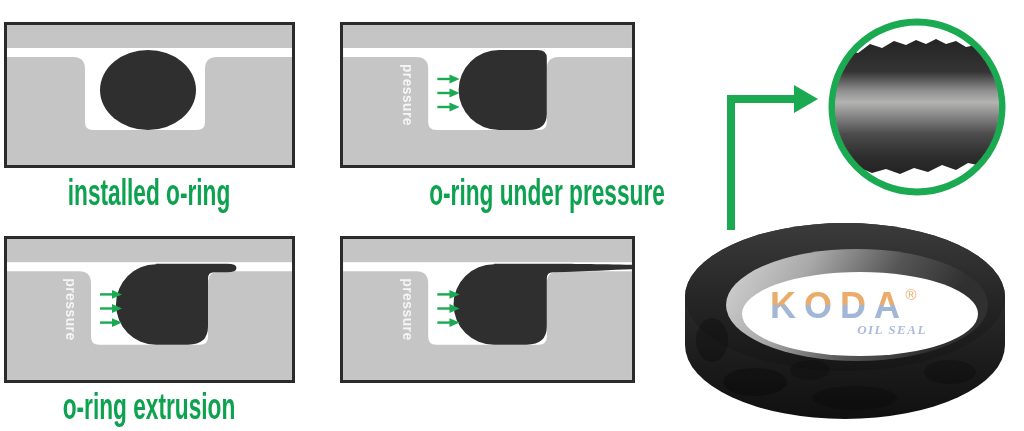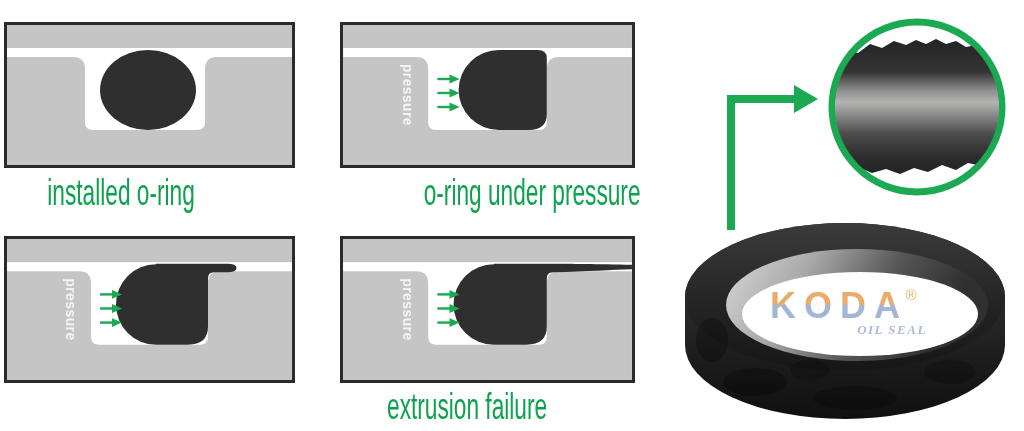--- a/index.html
+++ b/index.html
@@ -2,22 +2,22 @@
 <html><head>
 <meta charset="utf-8">
 <style>
   html,body{margin:0;padding:0;background:#ffffff;}
   #stage{
     position:relative;width:1024px;height:431px;background:#ffffff;overflow:hidden;
     font-family:"Liberation Sans",sans-serif;
   }
   .panel{position:absolute;display:block;}
   .caption{
-    position:absolute;color:#0da24f;
-    font-weight:normal;font-size:36px;line-height:36px;white-space:nowrap;
+    position:absolute;text-align:center;color:#0da24f;
+    font-weight:bold;font-size:36px;line-height:36px;white-space:nowrap;
   }
   .caption .inner{display:inline-block;transform:scaleX(0.63);transform-origin:center;}
   svg text.pressure{
     fill:#f5f5f5;font-family:"Liberation Sans",sans-serif;
     font-size:14px;font-weight:bold;letter-spacing:0.5px;
   }
   .rsvg{position:absolute;left:660px;top:0;width:364px;height:431px;}
 </style>
 </head>
 <body>
@@ -61,39 +61,39 @@
     <text class="pressure" x="67" y="73" text-anchor="middle" dominant-baseline="central" transform="rotate(90 67 73)" textLength="62" lengthAdjust="spacingAndGlyphs">pressure</text>
     <g fill="#1baa52" stroke="#1baa52">
       <line x1="96" y1="58" x2="109" y2="58" stroke-width="2.4"></line>
         <polygon points="108,53.6 118,58 108,62.4" stroke="none"></polygon>
       <line x1="96" y1="72" x2="109" y2="72" stroke-width="2.4"></line>
         <polygon points="108,67.6 118,72 108,76.4" stroke="none"></polygon>
       <line x1="96" y1="86" x2="109" y2="86" stroke-width="2.4"></line>
         <polygon points="108,81.6 118,86 108,90.4" stroke="none"></polygon>
     </g>
   </svg>
+  <div class="caption" style="left:4px;top:389px;width:291px">
+    <span class="inner">o-ring extrusion</span>
+  </div>
 
   <svg class="panel" style="left:340px;top:236px;width:295px;height:147px" viewBox="0 0 291 146" preserveAspectRatio="none">
     <rect x="1.5" y="1.5" width="288" height="143" fill="#ffffff" stroke="#2b2b2b" stroke-width="3"></rect>
     <rect x="3" y="3" width="285" height="23" fill="#c5c5c5"></rect>
     <path d="M3,35 H75 Q87,35 87,47 V100 Q87,108 95,108 H196 Q204,108 204,100 V47 Q204,35 216,35 H288 V143 H3 Z" fill="#c5c5c5"></path>
     <path d="M152,28 A40,40 0 0 0 152,108 H184 Q204,108 204,90 V42 Q204,36 210,36 C245,35.2 268,33.6 288,33 V28.6 C255,28 225,27.6 210,27.6 H152 Z" fill="#2e2f2e"></path>
     <text class="pressure" x="67" y="73" text-anchor="middle" dominant-baseline="central" transform="rotate(90 67 73)" textLength="62" lengthAdjust="spacingAndGlyphs">pressure</text>
     <g fill="#1baa52" stroke="#1baa52">
       <line x1="96" y1="58" x2="109" y2="58" stroke-width="2.4"></line>
         <polygon points="108,53.6 118,58 108,62.4" stroke="none"></polygon>
       <line x1="96" y1="72" x2="109" y2="72" stroke-width="2.4"></line>
         <polygon points="108,67.6 118,72 108,76.4" stroke="none"></polygon>
       <line x1="96" y1="86" x2="109" y2="86" stroke-width="2.4"></line>
         <polygon points="108,81.6 118,86 108,90.4" stroke="none"></polygon>
     </g>
   </svg>
-  <div class="caption" style="left:340px;top:389px;width:295px">
-    <span class="inner">extrusion failure</span>
-  </div>
 
   <svg class="rsvg" viewBox="0 0 364 431">
     <defs>
       <clipPath id="magClip">
           <circle cx="257" cy="107" r="82"></circle>
         </clipPath>
       <linearGradient id="bandGrad" x1="0" y1="36" x2="0" y2="180" gradientUnits="userSpaceOnUse">
         <stop offset="0" stop-color="#222222"></stop>
         <stop offset="0.25" stop-color="#343434"></stop>
         <stop offset="0.38" stop-color="#8f8f8f"></stop>

